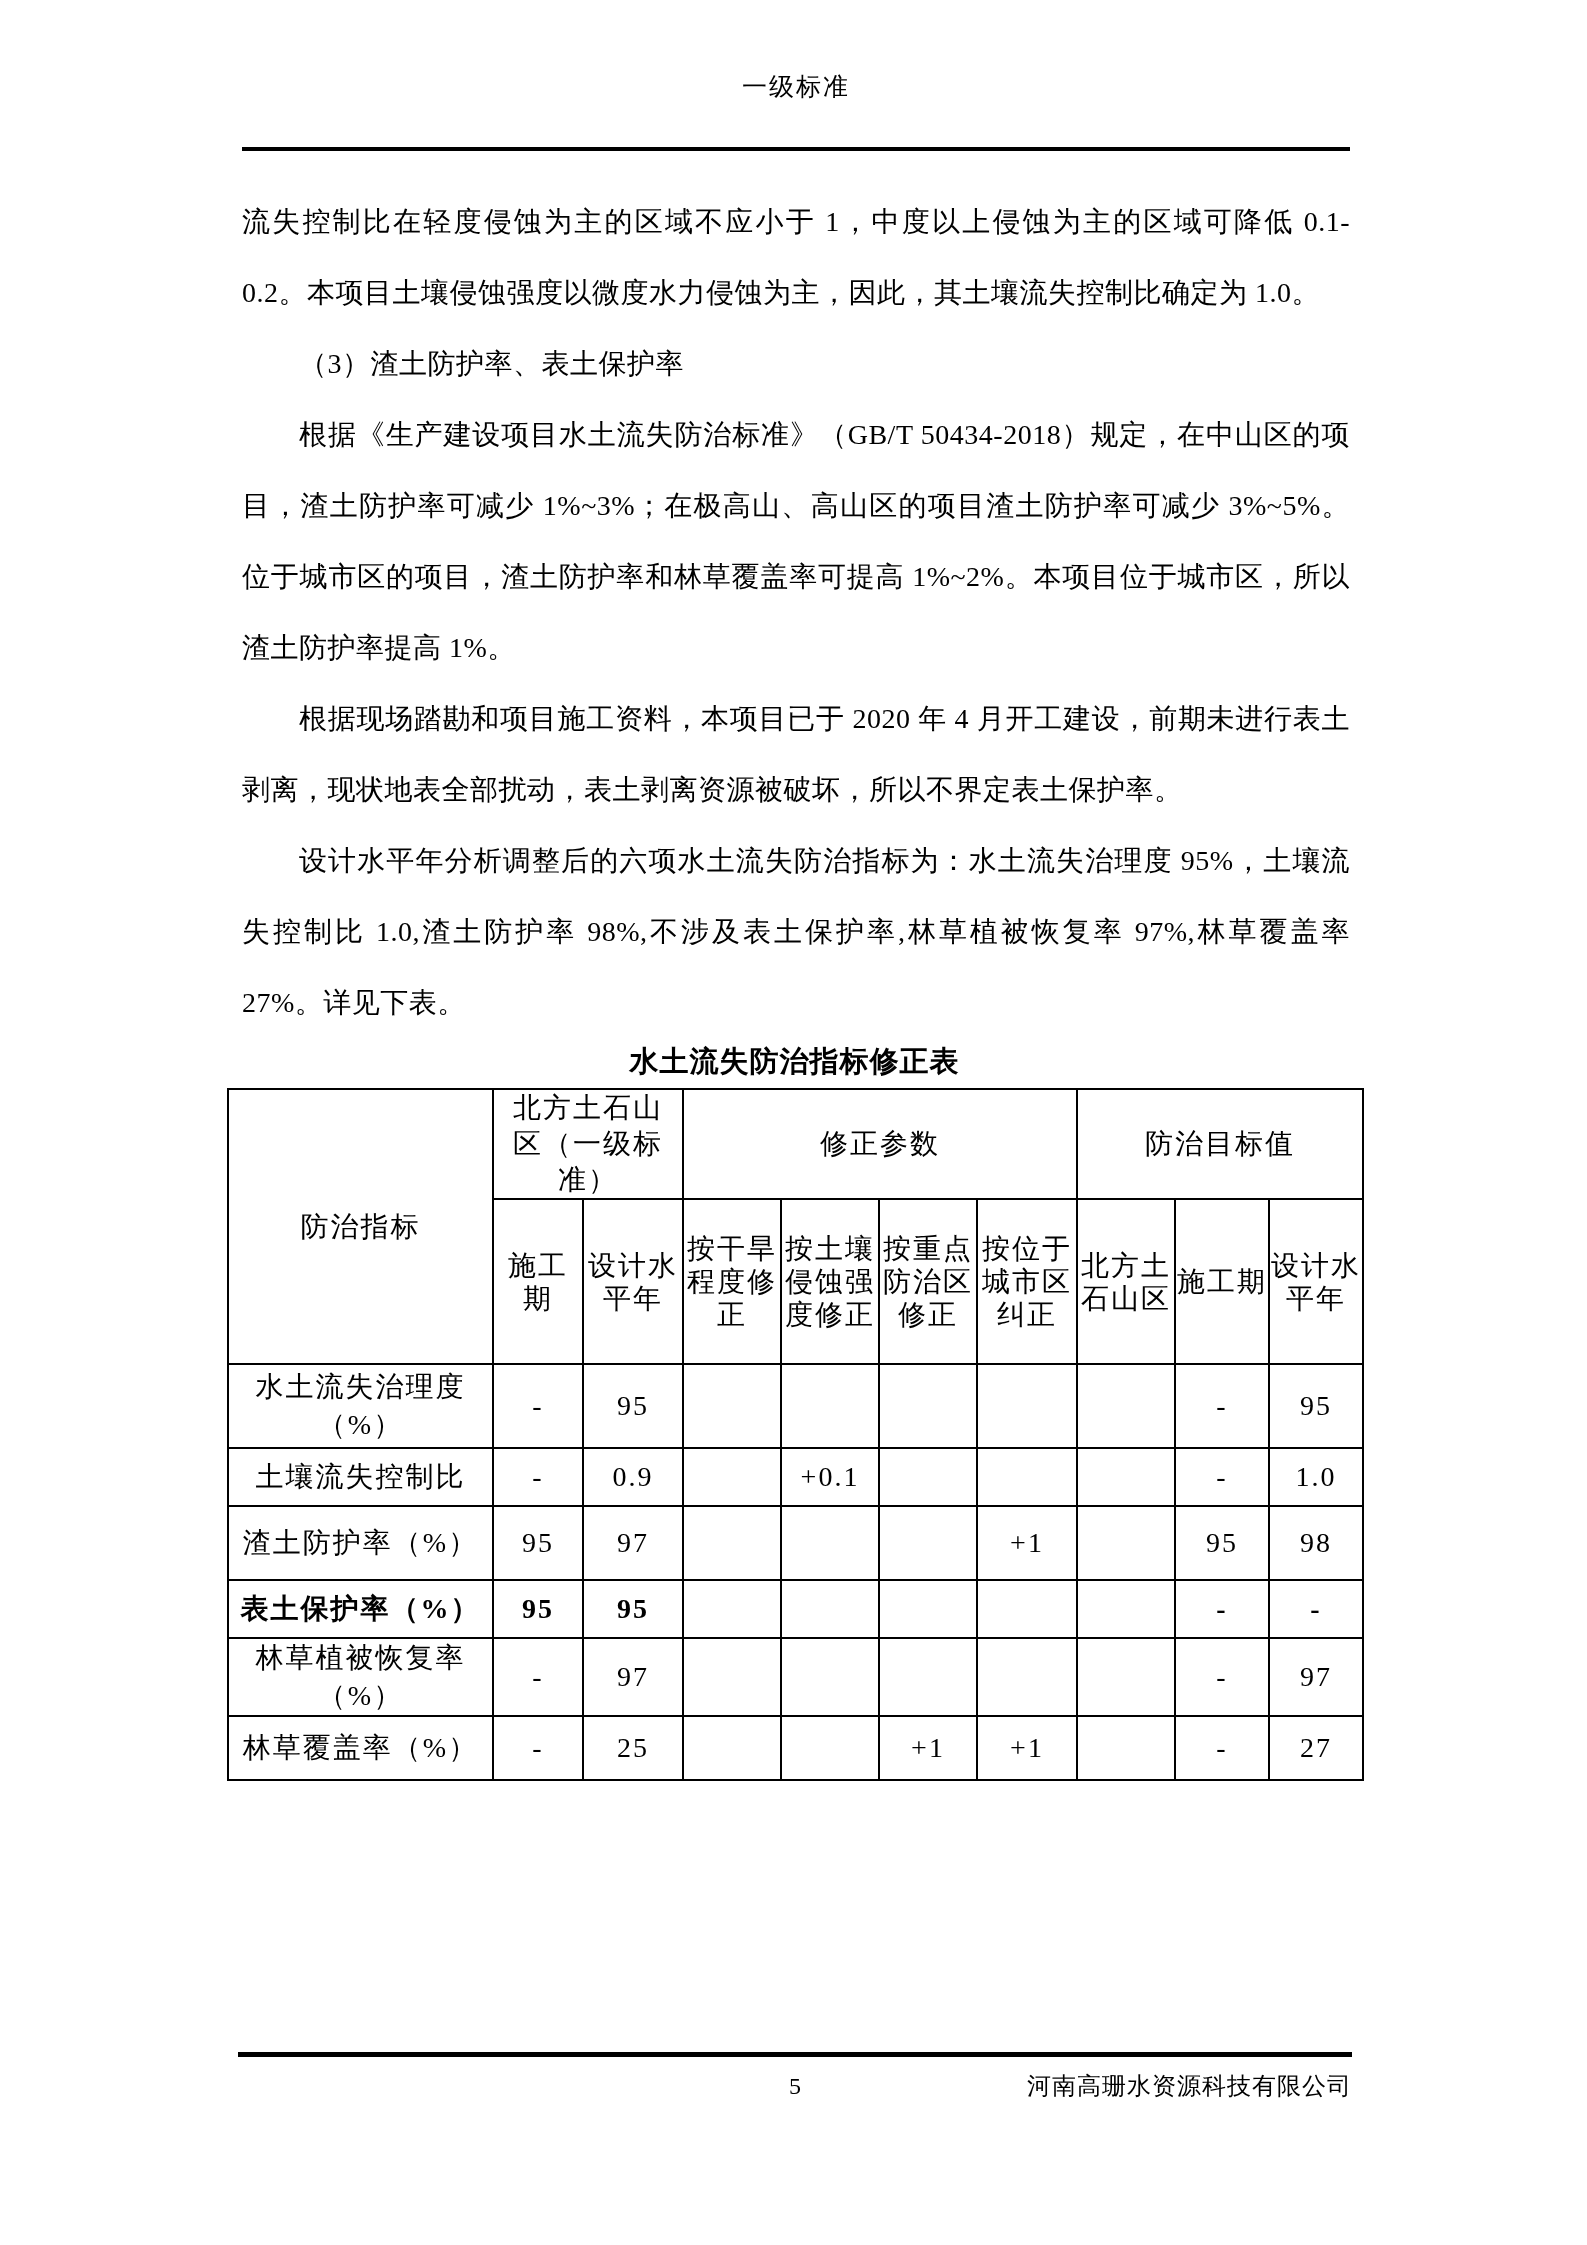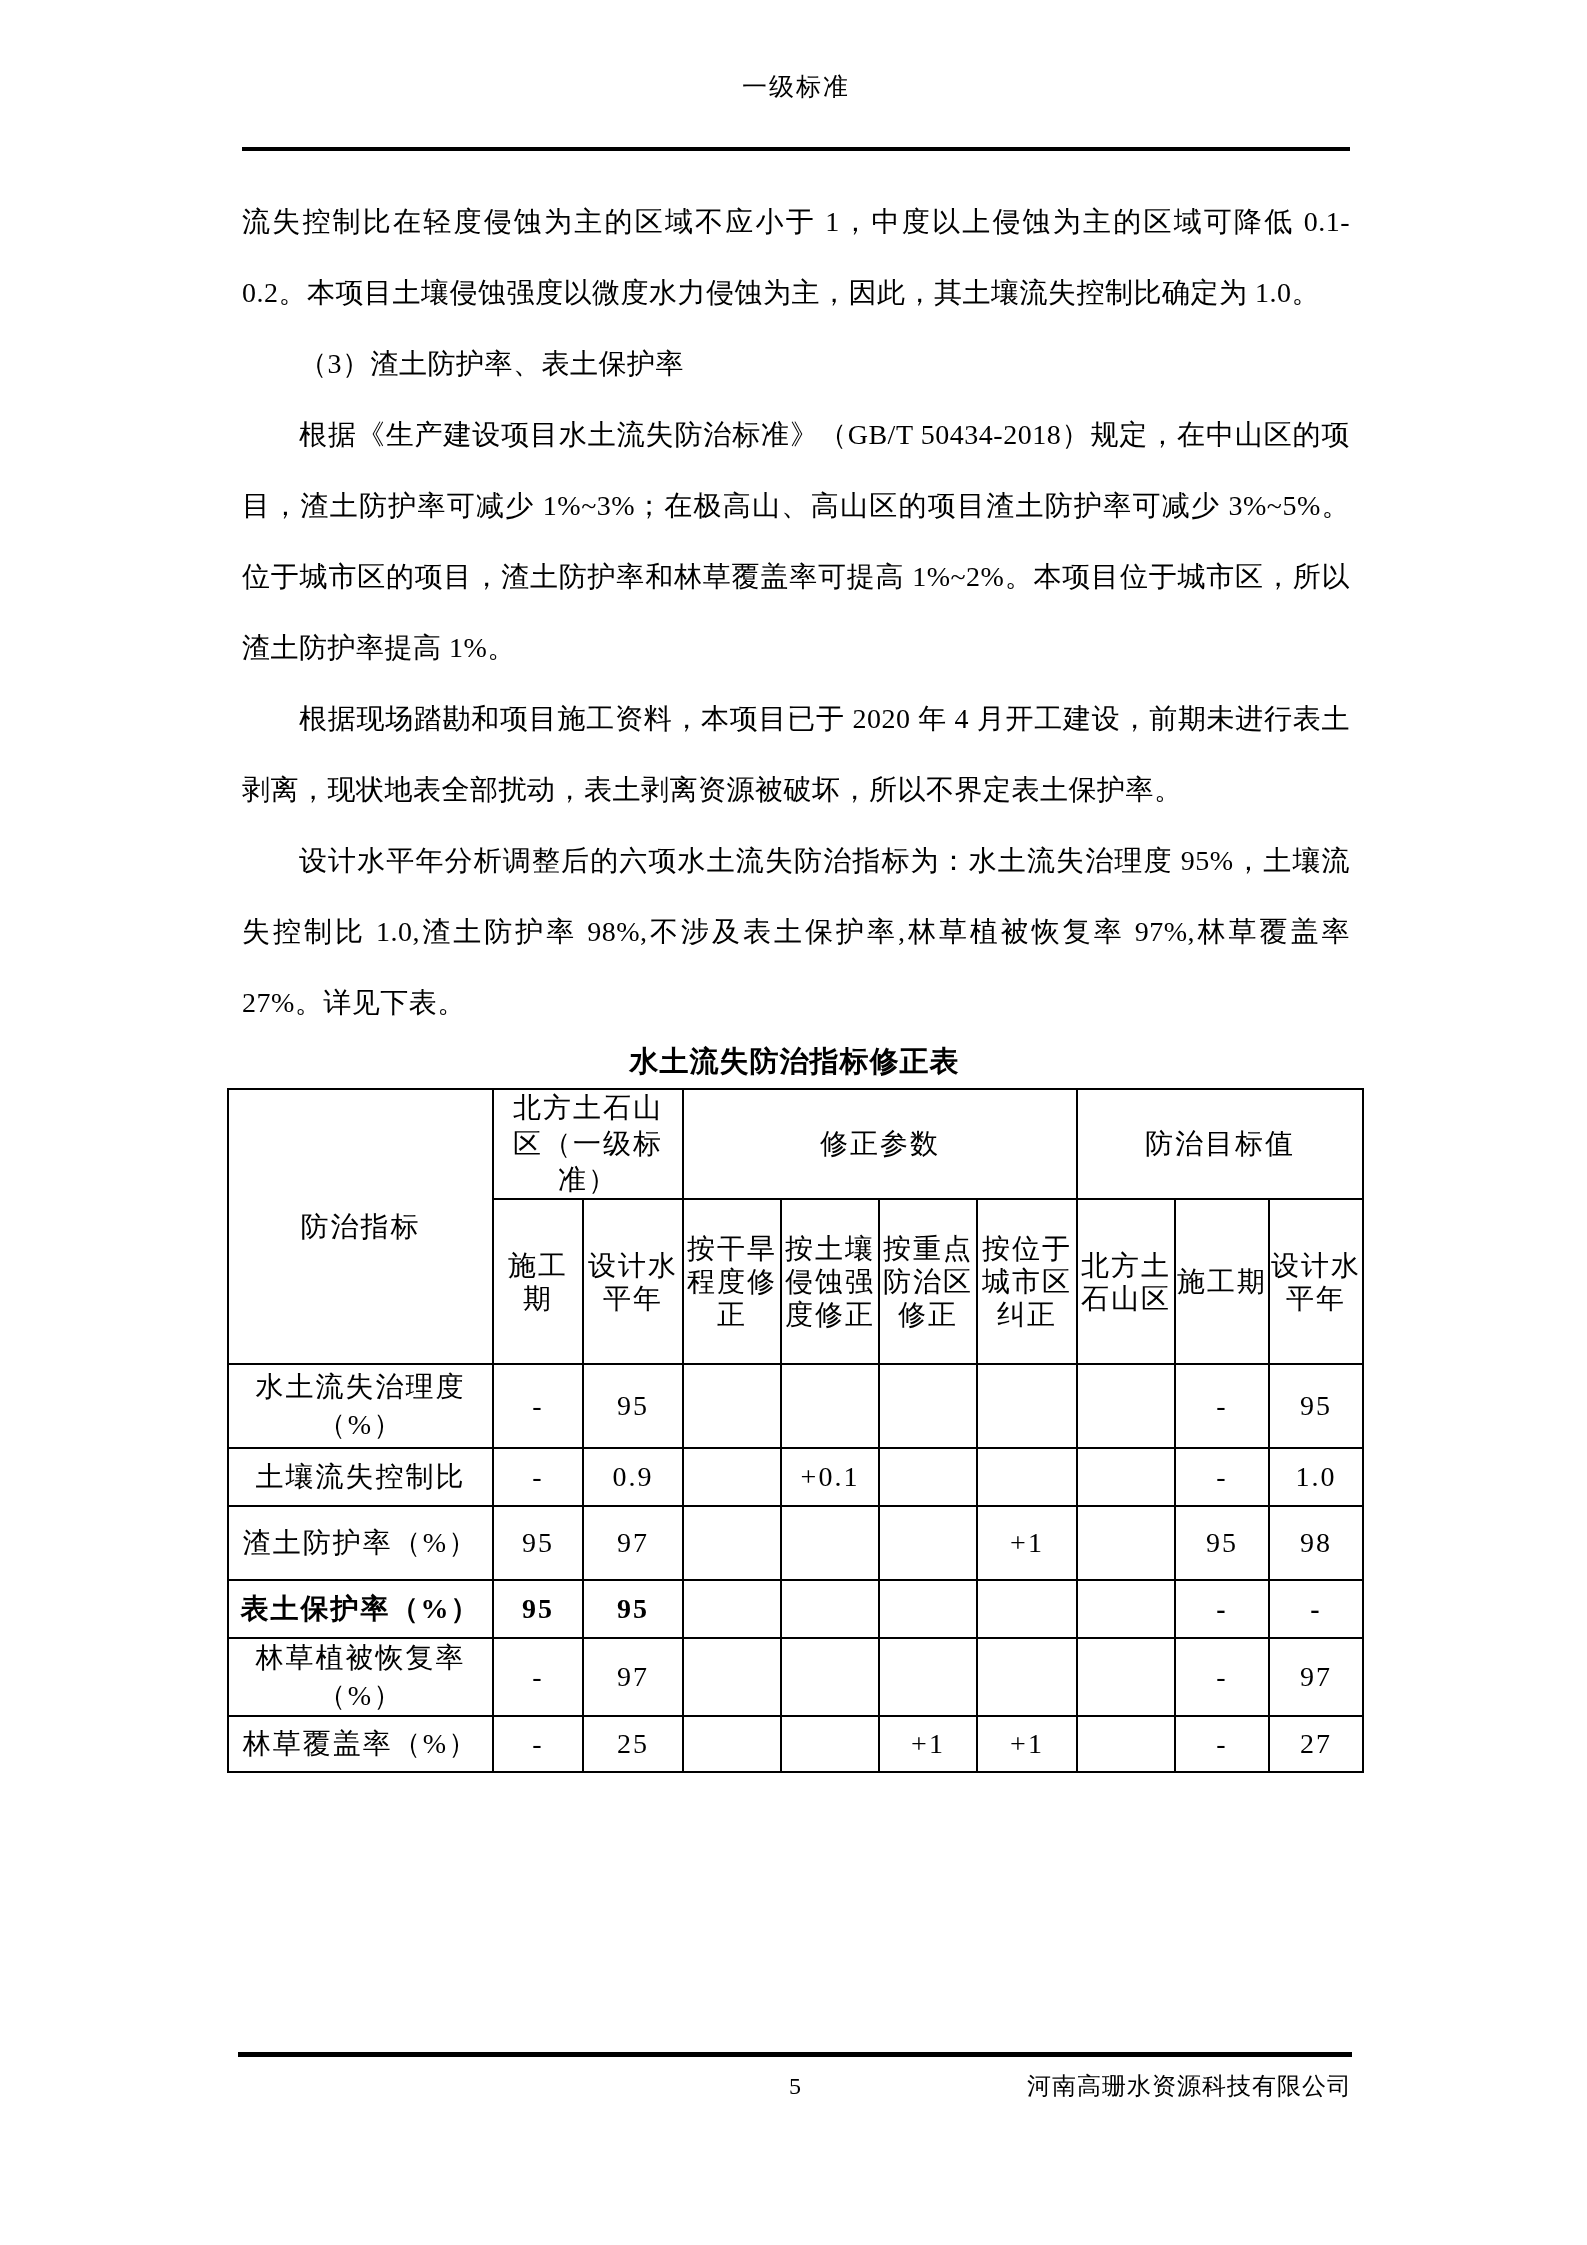--- a/index.html
+++ b/index.html
@@ -81,21 +81,21 @@
   .head-indicator { letter-spacing: 2px; }
   .rowlabel {
     line-height: 38px;
     padding: 4px 12px;
   }
   #table-body tr:nth-child(1) { height: 84px; }
   #table-body tr:nth-child(2) { height: 58px; }
   #table-body tr:nth-child(3) { height: 74px; }
   #table-body tr:nth-child(4) { height: 58px; font-weight: bold; }
   #table-body tr:nth-child(5) { height: 78px; }
-  #table-body tr:nth-child(6) { height: 56px; }
+  #table-body tr:nth-child(6) { height: 64px; }
   
   .footer {
     position: absolute;
     left: 238px;
     right: 235px;
     top: 2052px;
   }
   .footer-rule {
     border-top: 5px solid #000;
     height: 0;

